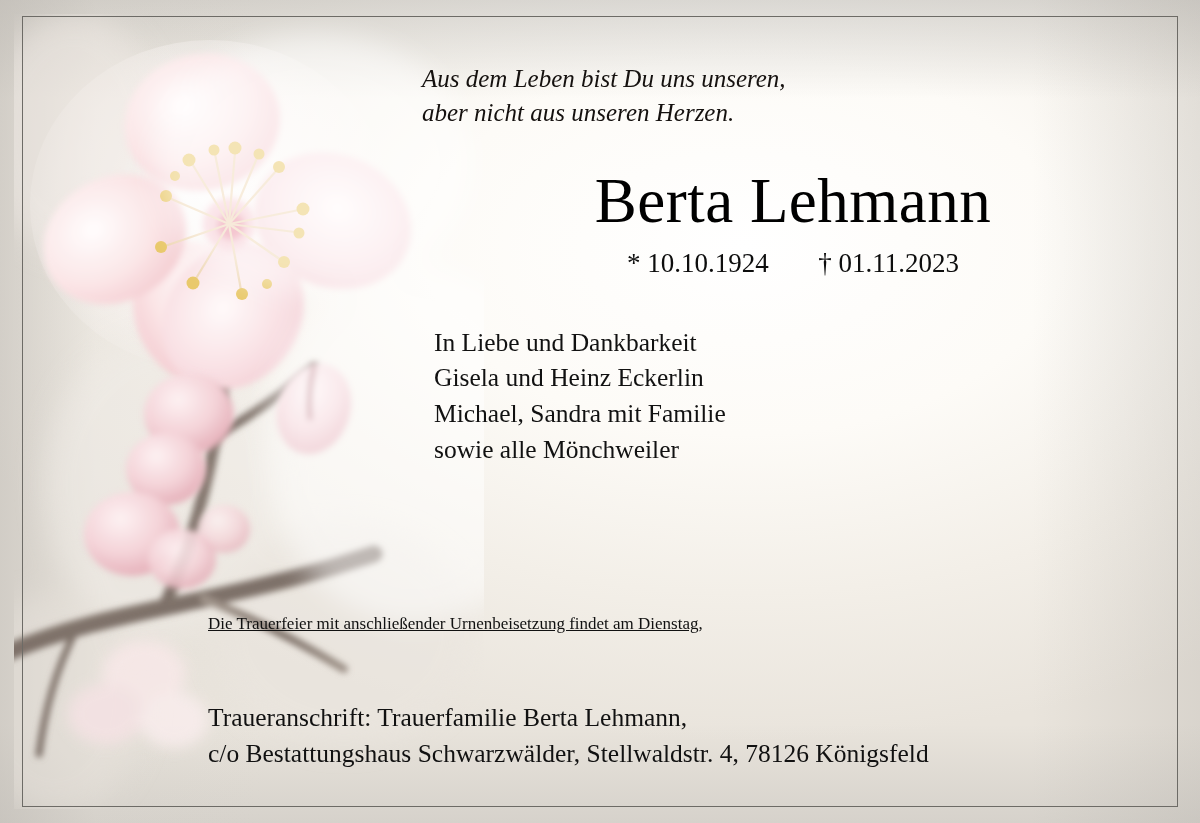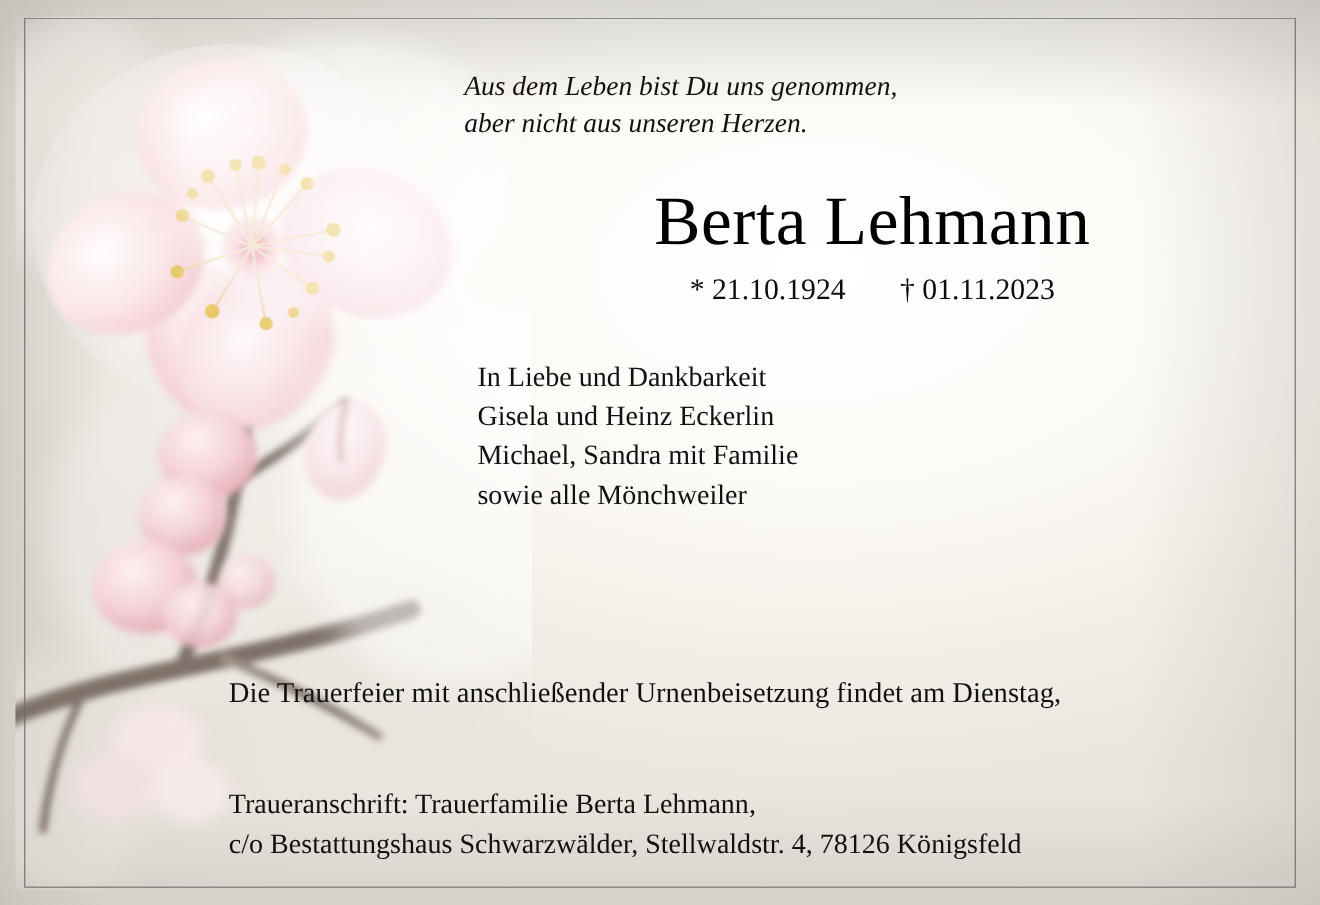--- a/index.html
+++ b/index.html
@@ -135,22 +135,23 @@
   
   .lower {
     position: absolute;
     left: 208px;
     top: 612px;
     width: 985px;
     z-index: 5;
     color: #111;
   }
   .ceremony {
-    font-size: 26px;
+    font-size: 17px;
     line-height: 1.42;
+    text-decoration: underline;
   }
   .ceremony div { white-space: nowrap; }
 
   .address {
     font-size: 25.5px;
     line-height: 1.42;
     margin-top: 64px;
   }
   .address div { white-space: nowrap; }
 </style>
@@ -278,31 +279,31 @@
       <g filter="url(#verysoft)" opacity="0.5">
         <ellipse cx="300" cy="150" rx="160" ry="130" fill="#ffffff"></ellipse>
         <ellipse cx="400" cy="430" rx="150" ry="180" fill="#ffffff"></ellipse>
       </g>
     </svg>
   </div>
 
   <div class="content">
 
     <div class="verse">
-      <div>Aus dem Leben bist Du uns genommen,</div>
+      <div>Aus dem Leben bist Du uns unseren,</div>
       <div>aber nicht aus unseren Herzen.</div>
     </div>
 
     <div class="intro">
     </div>
 
     <div class="name">Berta Lehmann</div>
 
     <div class="dates">
-      <span>* 21.10.1924</span>
+      <span>* 10.10.1924</span>
       <span class="sep"></span>
       <span>† 01.11.2023</span>
     </div>
 
     <div class="family">
       <div>In Liebe und Dankbarkeit</div>
       <div>Gisela und Heinz Eckerlin</div>
       <div>Michael, Sandra mit Familie</div>
       <div>sowie alle Mönchweiler</div>
     </div>

